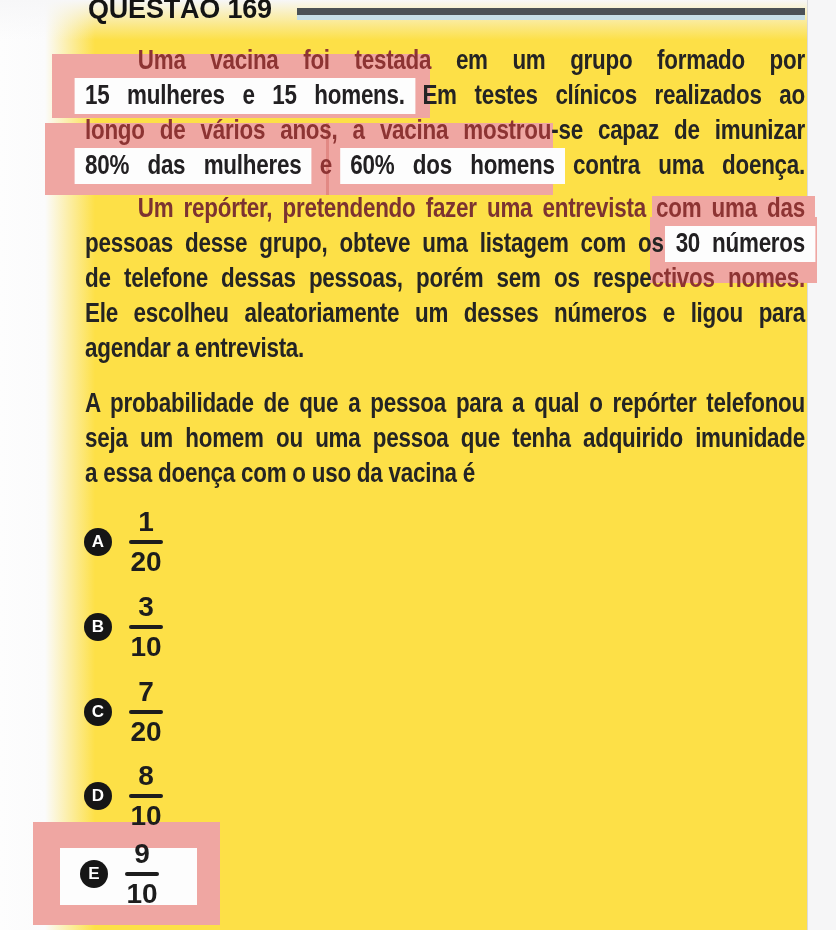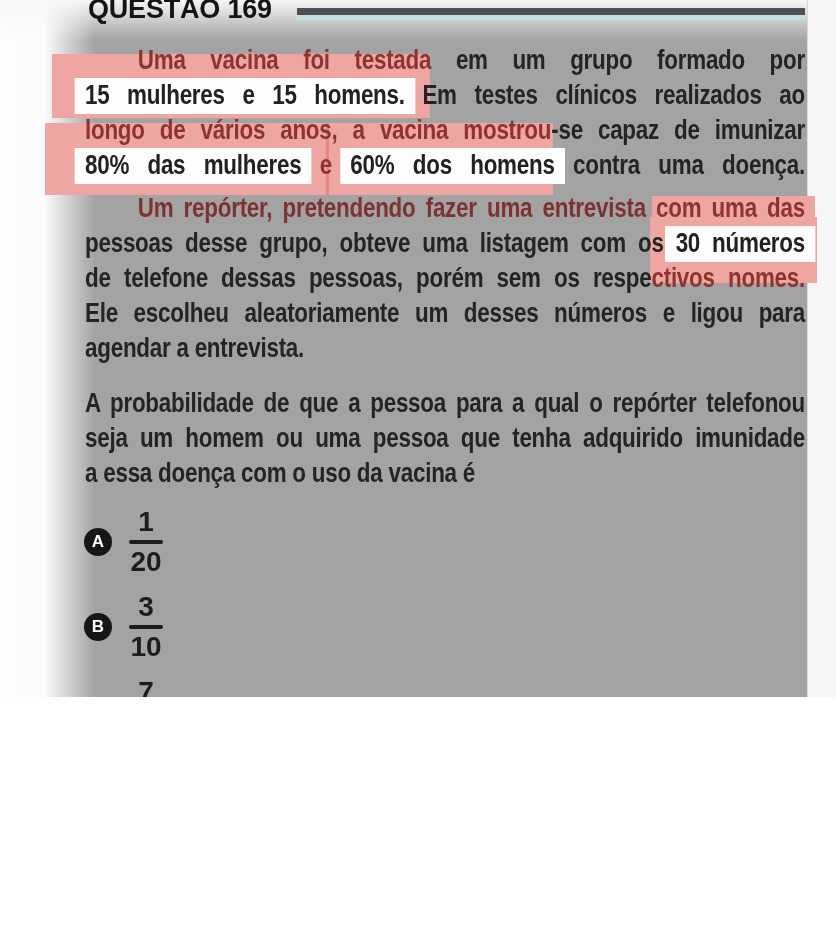--- a/index.html
+++ b/index.html
@@ -1,18 +1,18 @@
 <!DOCTYPE html>
 <html><head>
 <meta charset="utf-8">
 <style>
   html,body{margin:0;padding:0;background:#ffffff;}
   .page{
-    position:relative;width:836px;height:697px;overflow:hidden;
-    background:#a3a3a3;
+    position:relative;width:836px;height:930px;overflow:hidden;
+    background:#fde047;
     font-family:"Liberation Sans",sans-serif;
   }
   
   .left-margin{position:absolute;left:0;top:0;width:95px;height:930px;z-index:0;
     background:linear-gradient(90deg,#fdfdfd 0,#fbfbfc 45px,rgba(251,251,252,0) 95px);}
   .top-margin{position:absolute;left:0;top:0;width:836px;height:40px;z-index:0;
     background:linear-gradient(180deg,#f7f7f8 0,rgba(247,247,248,0) 40px);}
   .right-edge{position:absolute;left:807px;top:0;width:29px;height:930px;z-index:0;
     background:#f6f6f7;border-left:1px solid #dadadc;}
 

